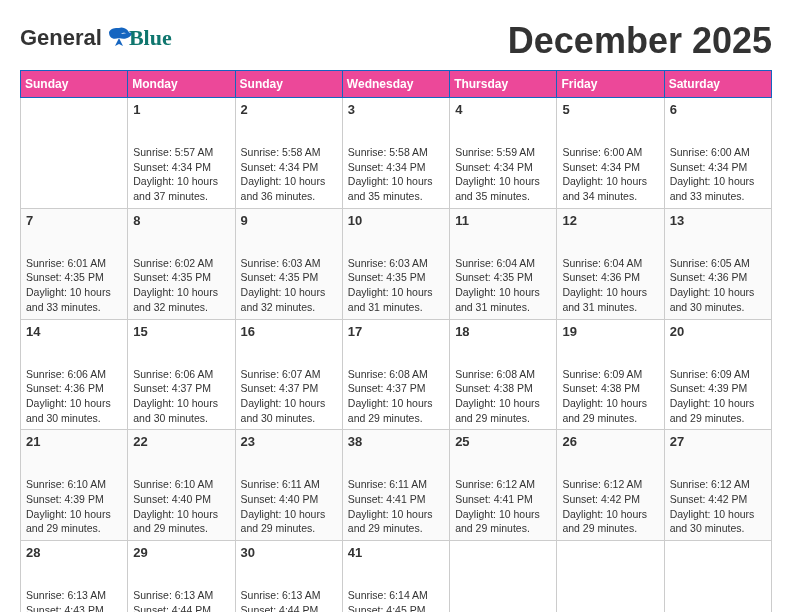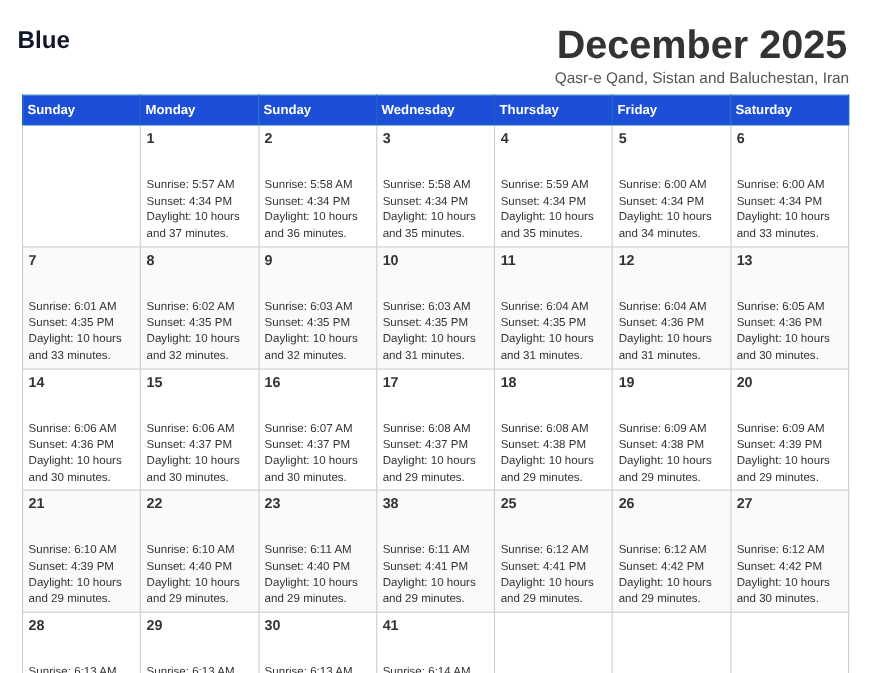--- a/index.html
+++ b/index.html
@@ -76,33 +76,39 @@
     .empty-cell {
       background: #f9f9f9;
     }
     tr:nth-child(even) td {
       background-color: #fafafa;
     }
     tr:nth-child(odd) td {
       background-color: #fff;
     }
     .calendar-table thead tr th {
-      background-color: #1d4ed8;
+      background-color: #ec4899;
     }
   </style>
 </head>
 <body>
 
 <div class="header-section">
   <div class="logo">
-    <div style="font-size:22px; font-weight:bold; color:#0f172a; margin-left:-4px;">Blue</div>
+    <div style="display:flex; align-items:center;">
+      <span style="font-size:22px; font-weight:bold; color:#333;">General</span>
+      <svg class="logo-icon" viewBox="0 0 28 28">
+        <path d="M14 4 C18 2, 26 6, 24 12 C22 8, 18 8, 16 10 L28 8 C26 14, 20 16, 14 14 C8 16, 4 14, 4 8 C6 4, 10 4, 14 4Z" fill="#1565c0"></path>
+        <path d="M14 14 L10 22 L14 20 L18 22 Z" fill="#1565c0"></path>
+      </svg>
+    </div>
+    <div style="font-size:22px; font-weight:bold; color:#0f766e; margin-left:-4px;font-family:Liberation Serif, serif;">Blue</div>
   </div>
   <div class="title-section">
     <div class="calendar-title">December 2025</div>
-    <div class="calendar-subtitle">Qasr-e Qand, Sistan and Baluchestan, Iran</div>
   </div>
 </div>
 
 <table class="calendar-table">
   <thead>
     <tr>
       <th>Sunday</th>
       <th>Monday</th>
       <th>Sunday</th>
       <th>Wednesday</th>

